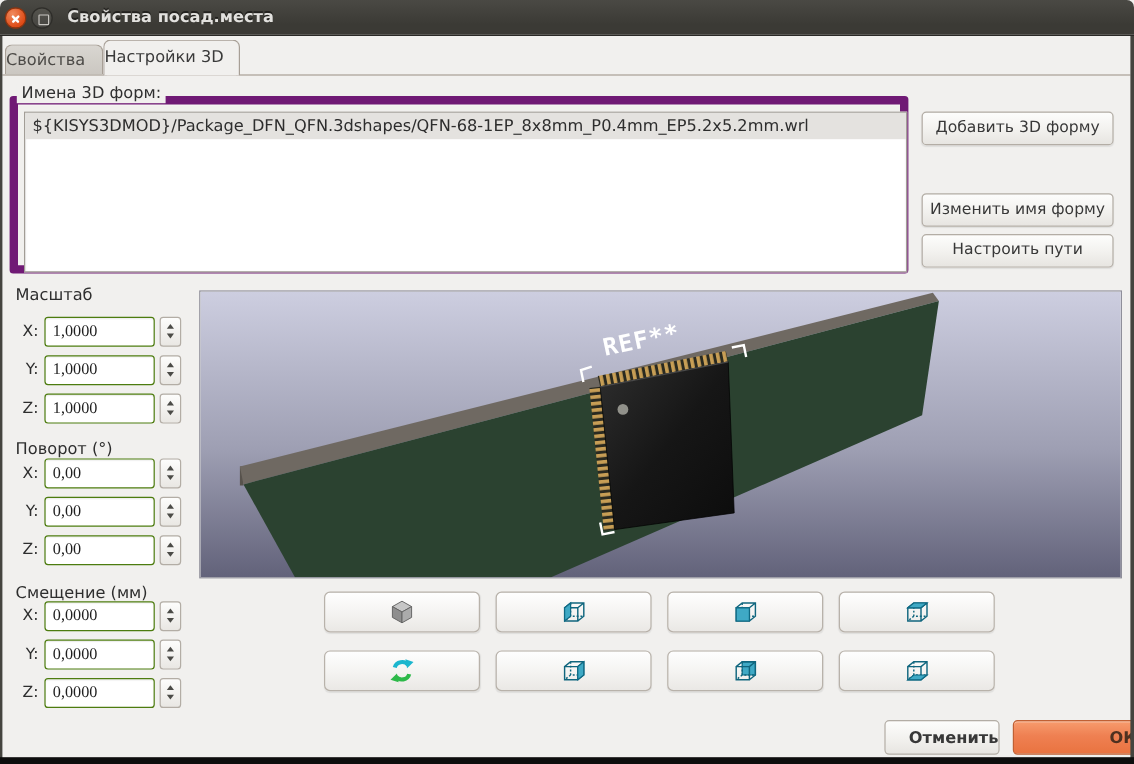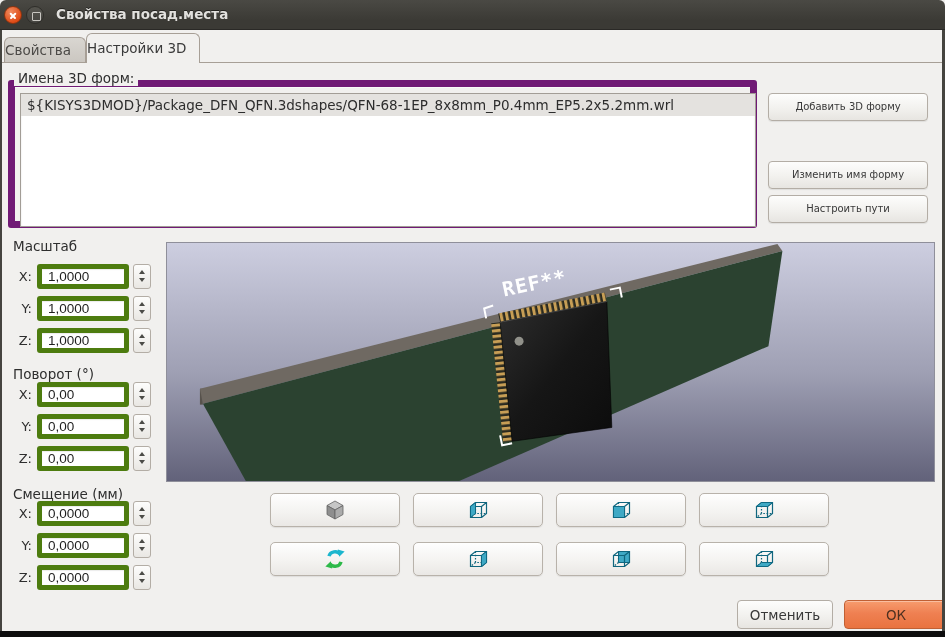--- a/index.html
+++ b/index.html
@@ -81,32 +81,32 @@
     font-size:13.5px; color:#2d2d2d; background:#e4e2df;
     white-space:nowrap;
   }
 
   
   .side-btn {
     position:absolute; left:768px; width:160px; height:28px;
     border:1px solid #b3ada5; border-radius:4px;
     background: linear-gradient(#fdfdfc, #f2f1ee 55%, #e7e5e1);
     box-shadow: 0 1px 1px rgba(0,0,0,.08);
-    font-size:10px; color:#383838; text-align:center; line-height:26px;
+    font-size:13px; color:#383838; text-align:center; line-height:26px;
     font-family: inherit; cursor:default;
   }
 
   
   .sec-label { position:absolute; left:13px; font-size:13.5px; color:#2e2e2e; }
   .spinrow { position:absolute; left:13px; width:150px; height:26px; display:flex; align-items:center; }
   .axis { width:24px; text-align:right; padding-right:5px; font-size:13px; color:#2e2e2e; }
   .val {
-    width:92px; height:25px; border:5px solid #4d7c0f; border-radius:3px;
+    width:92px; height:25px; border:1px solid #4d7c0f; border-radius:3px;
     background:#fff; padding:0 0 0 6px; font-size:13.5px; color:#1f1f1f;
-    font-family: Liberation Sans, sans-serif;
+    font-family: Liberation Serif, serif;
     box-shadow: inset 0 1px 1px rgba(0,0,0,.08);
   }
   .spin {
     margin-left:4px; width:18px; height:25px;
     border:1px solid #b3ada5; border-radius:3px;
     background: linear-gradient(#fdfdfc, #e9e7e3);
     display:flex; flex-direction:column; align-items:center; justify-content:center; gap:4px;
   }
   .spin i { display:block; width:0; height:0; }
   .spin .up { border-left:3.5px solid transparent; border-right:3.5px solid transparent; border-bottom:4.5px solid #4b4b47; }
@@ -126,21 +126,21 @@
     background: linear-gradient(#fefefe, #f4f3f1 55%, #eae8e5);
     box-shadow: 0 1px 1px rgba(0,0,0,.08);
     display:flex; align-items:center; justify-content:center; cursor:default;
   }
   .row1 { top:493px; } .row2 { top:542px; }
   .col1 { left:270px; } .col2 { left:413px; } .col3 { left:556px; } .col4 { left:699px; }
 
   
   .footer-btn {
     position:absolute; top:600px; height:29px; border-radius:4px;
-    font-size:13.5px; font-family:inherit; text-align:center; cursor:default;
+    font-size:13.5px; font-family:inherit; text-align:right; cursor:default;font-weight:bold;
   }
   .btn-cancel {
     left:737px; width:96px;
     border:1px solid #b3ada5; color:#383838;
     background: linear-gradient(#fdfdfc, #f2f1ee 55%, #e7e5e1);
   }
   .btn-ok {
     left:844px; width:104px;
     border:1px solid #c06034; color:#4e3020;
     background: linear-gradient(#f79c6e, #ef8052 45%, #e97340);

